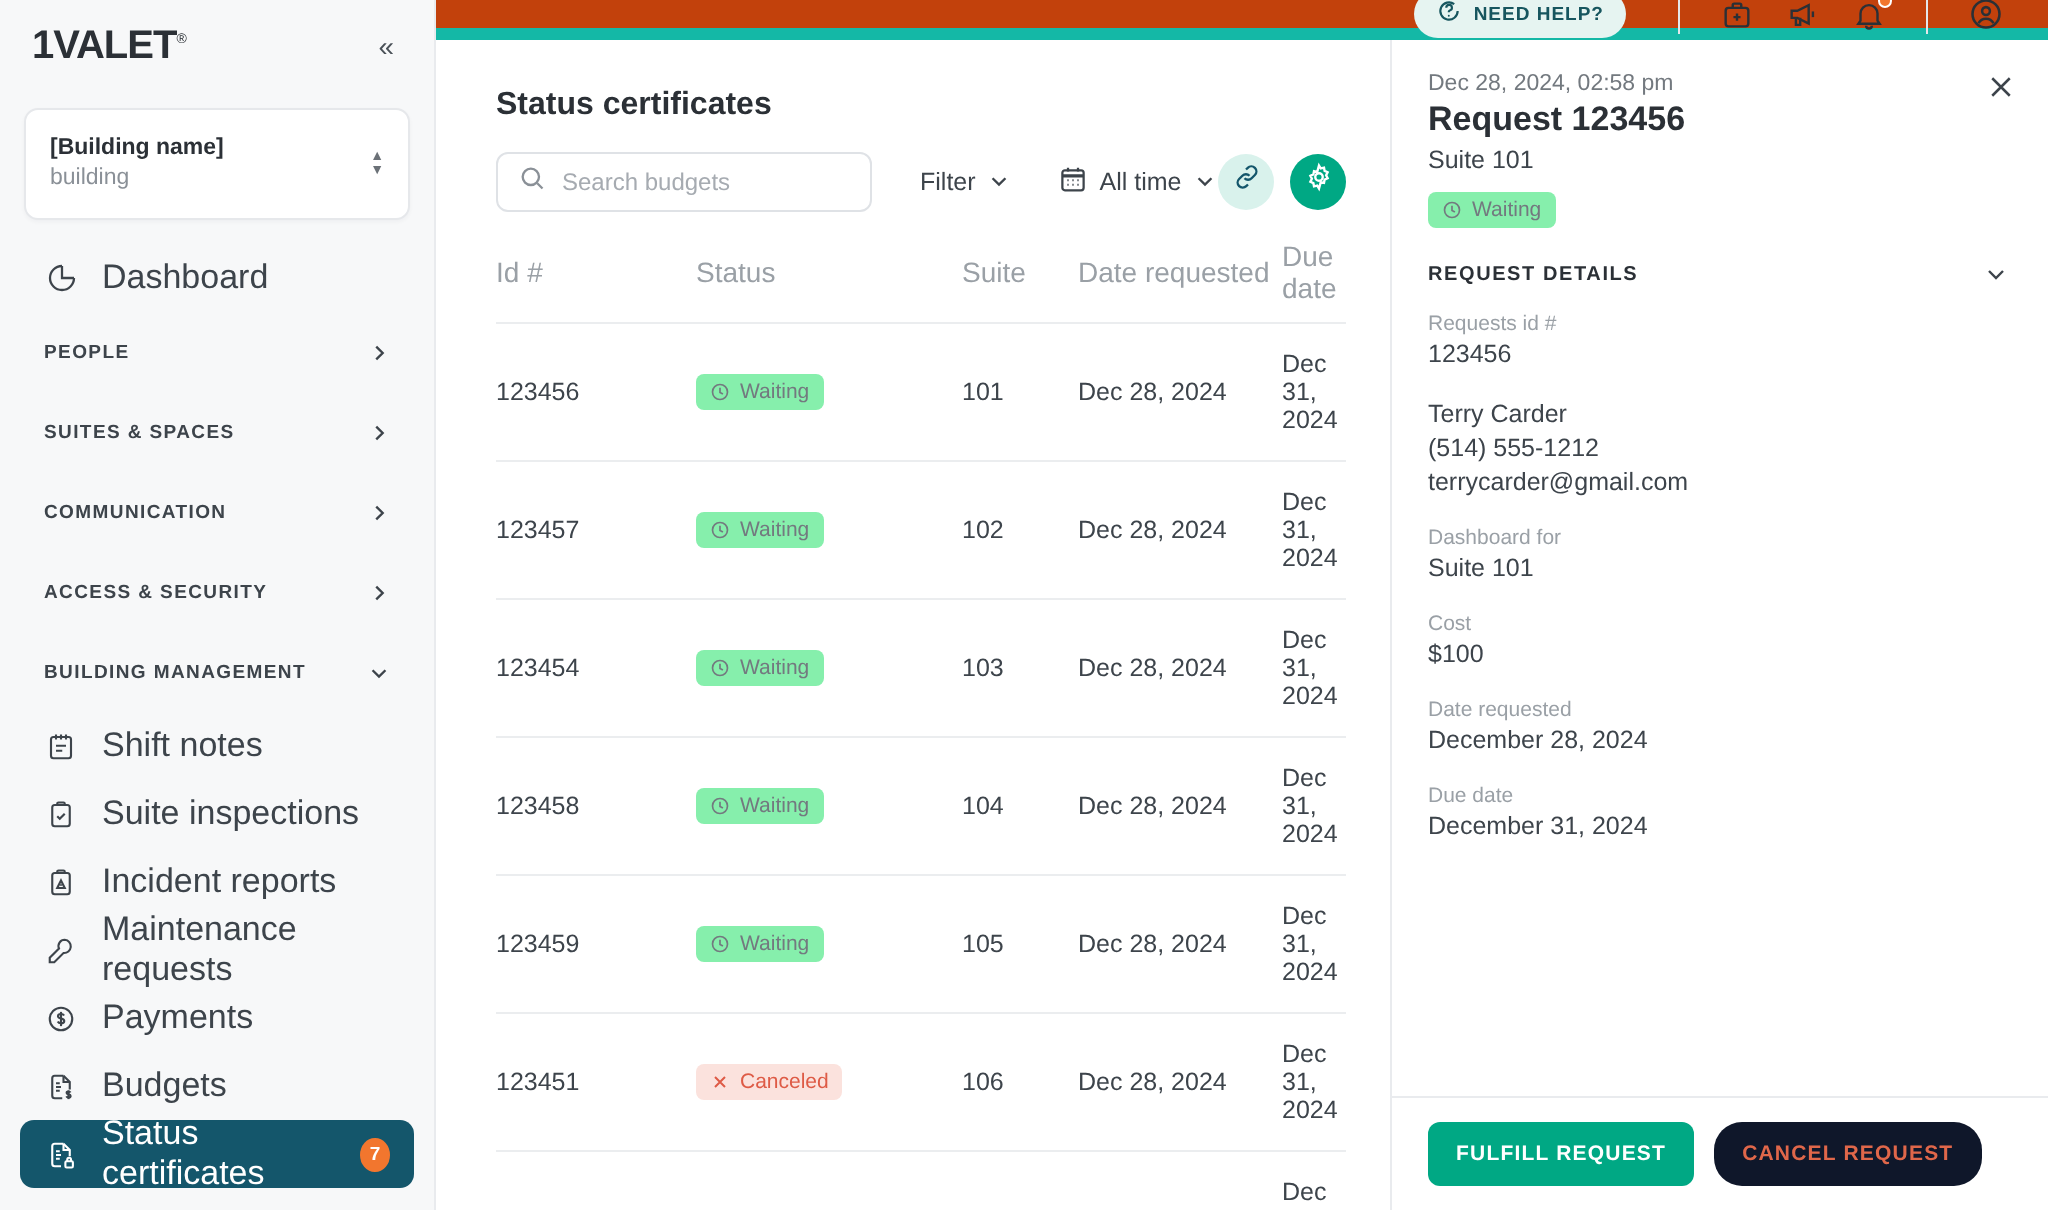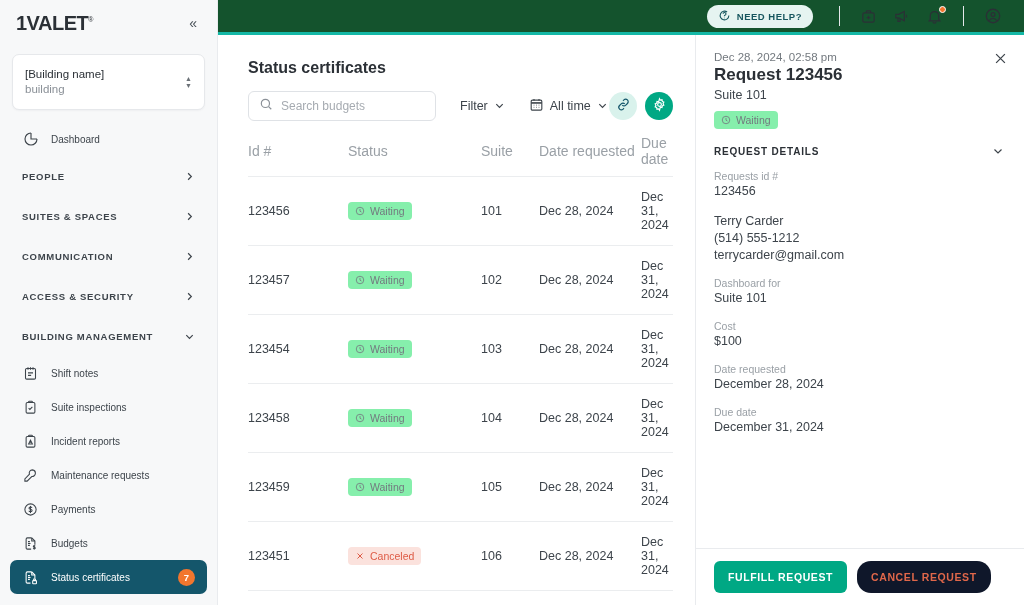--- a/index.html
+++ b/index.html
@@ -29,32 +29,32 @@
   .collapse-btn { color: #4a5158; font-size: 14px; cursor: pointer; line-height: 1;
                   padding: 4px 6px; }
 
   .building-card {
     margin: 8px 12px 0 12px;
     background: #ffffff; border: 1px solid #e6e8eb; border-radius: 7px;
     padding: 10px 12px; display: flex; align-items: center;
     justify-content: space-between; box-shadow: 0 1px 2px rgba(16,24,40,0.04);
     cursor: pointer; height: 56px;
   }
-  .building-name { font-size: 11.5px; font-weight: 400; color: #2b3036; line-height: 15px; }
+  .building-name { font-size: 11.5px; font-weight: 700; color: #2b3036; line-height: 15px; }
   .building-sub { font-size: 11.5px; color: #8a9097; line-height: 15px; }
   .stepper { display: flex; flex-direction: column; align-items: center; gap: 1px;
              color: #6b7177; font-size: 7px; line-height: 6px; }
 
   .nav { margin-top: 12px; }
   .nav-item {
     display: flex; align-items: center; gap: 12px;
     height: 34px; margin: 0 10px; padding: 0 12px;
     border-radius: 7px; cursor: pointer;
   }
-  .nav-item .lbl { font-size: 10px; color: #3d444b; }
+  .nav-item .lbl { font-size: 17px; color: #3d444b; }
   .nav-icon { width: 17px; height: 17px; flex: 0 0 17px; display: flex;
               align-items: center; justify-content: center; color: #3d444b; }
   .nav-icon svg { display: block; }
 
   .nav-section {
     display: flex; align-items: center; justify-content: space-between;
     height: 40px; margin: 0 10px; padding: 0 12px; cursor: pointer;
   }
   .nav-section .sec-lbl {
     font-size: 9.5px; font-weight: 700; letter-spacing: 0.7px;
@@ -68,21 +68,21 @@
   .badge-count {
     margin-left: auto; background: #f2762e; color: #fff;
     font-size: 9.5px; font-weight: 700; width: 17px; height: 17px;
     border-radius: 50%; display: flex; align-items: center; justify-content: center;
   }
   .nav-item.partial { opacity: 0.55; }
 
   
   .main-wrap { flex: 1; display: flex; flex-direction: column; min-width: 0; }
   .topbar {
-    height: 35px; border-bottom: 3px solid #14b8a6; background: #14532d;
+    height: 20px; border-bottom: 6px solid #14b8a6; background: #c2410c;
     display: flex; align-items: center; justify-content: flex-end;
     padding-right: 14px; gap: 0;
   }
   .help-pill {
     display: flex; align-items: center; gap: 6px;
     background: #e6f4f1; border-radius: 13px; padding: 4px 11px;
     color: #17565f; font-size: 9.5px; font-weight: 700; letter-spacing: 0.5px;
     cursor: pointer; margin-right: 14px;
   }
   .topdiv { width: 1px; height: 20px; background: #e4e7ea; margin: 0 12px; }

